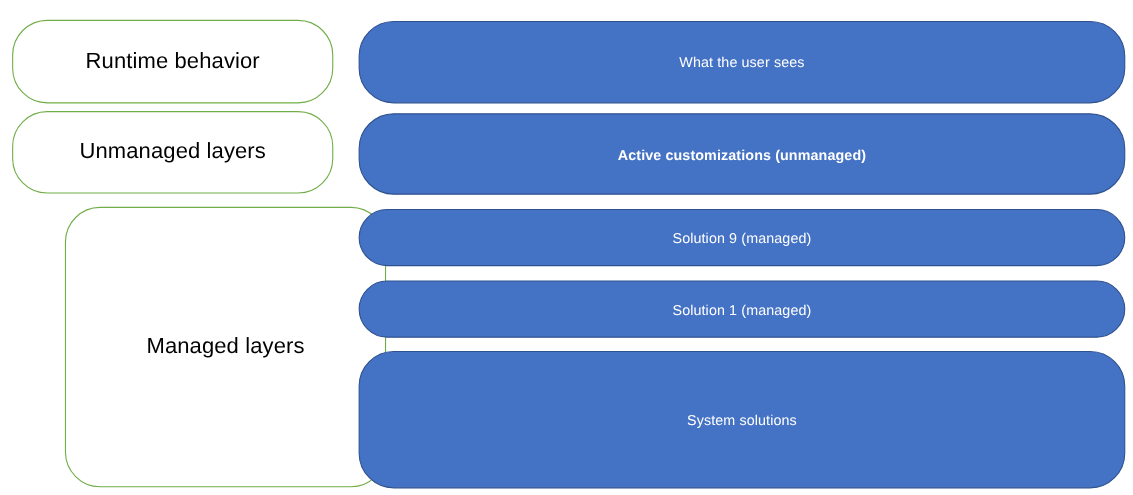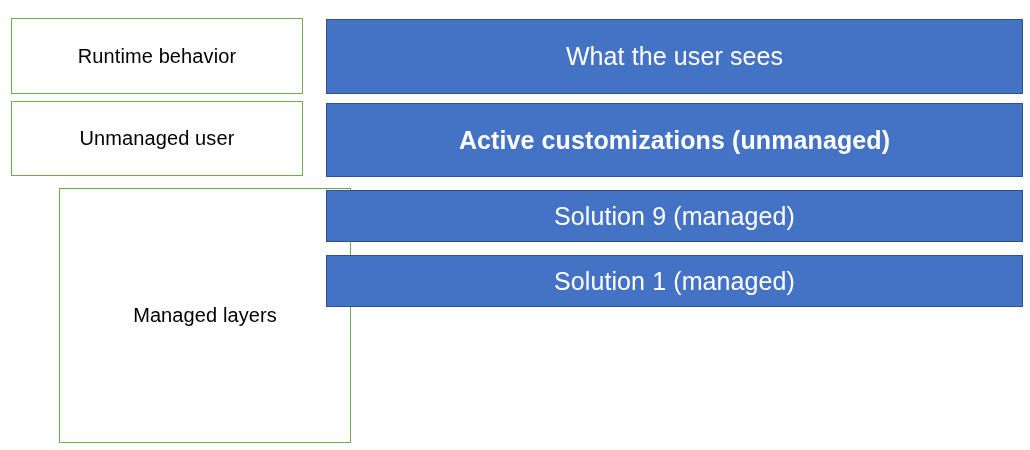--- a/index.html
+++ b/index.html
@@ -3,21 +3,21 @@
 <meta charset="utf-8">
 <style>
   :root {
     --background: #ffffff;
     --green-border: #70AD47;
     --blue-fill: #4472C4;
     --blue-border: #2F528F;
     --left-text: #000000;
     --right-text: #ffffff;
   }
-  * { margin: 0; padding: 0; box-sizing: border-box; }
+  * { margin: 0; padding: 0; box-sizing: border-box; border-radius: 32px; }
   html, body {
     background: var(--background);
     font-family: "Liberation Sans", sans-serif;
   }
   .canvas {
     position: relative;
     width: 1030px;
     height: 450px;
     background: var(--background);
     overflow: hidden;
@@ -36,21 +36,21 @@
     border: 1.5px solid var(--green-border);
     color: var(--left-text);
     font-size: 20px;
   }
   .right-box {
     left: 326px;
     width: 697px;
     background: var(--blue-fill);
     border: 1.6px solid var(--blue-border);
     color: var(--right-text);
-    font-size: 25px;
+    font-size: 13px;
   }
   .lbl { letter-spacing: 0.1px; }
 
   
   #lbox-0 { top: 18px;  height: 76px; }
   #lbox-1 { top: 101px; height: 75px; }
   #lbox-2 { top: 188px; height: 255px; margin-left: 48px; }
 
   #rbox-0 { top: 19px;  height: 75px; }
   #rbox-1 { top: 103px; height: 74px; font-weight: bold; }
@@ -61,21 +61,21 @@
 </head>
 <body>
 
 <div class="canvas">
 
   <div class="box left-box" id="lbox-0">
     <span class="lbl">Runtime behavior</span>
   </div>
 
   <div class="box left-box" id="lbox-1">
-    <span class="lbl">Unmanaged user</span>
+    <span class="lbl">Unmanaged layers</span>
   </div>
 
   <div class="box left-box" id="lbox-2">
     <span class="lbl">Managed layers</span>
   </div>
 
   <div class="box right-box" id="rbox-0">
     <span class="lbl">What the user sees</span>
   </div>
 
@@ -84,14 +84,17 @@
   </div>
 
   <div class="box right-box" id="rbox-2">
     <span class="lbl">Solution 9 (managed)</span>
   </div>
 
   <div class="box right-box" id="rbox-3">
     <span class="lbl">Solution 1 (managed)</span>
   </div>
 
+  <div class="box right-box" id="rbox-4">
+    <span class="lbl">System solutions</span>
+  </div>
 
 </div>
 
 </body></html>

